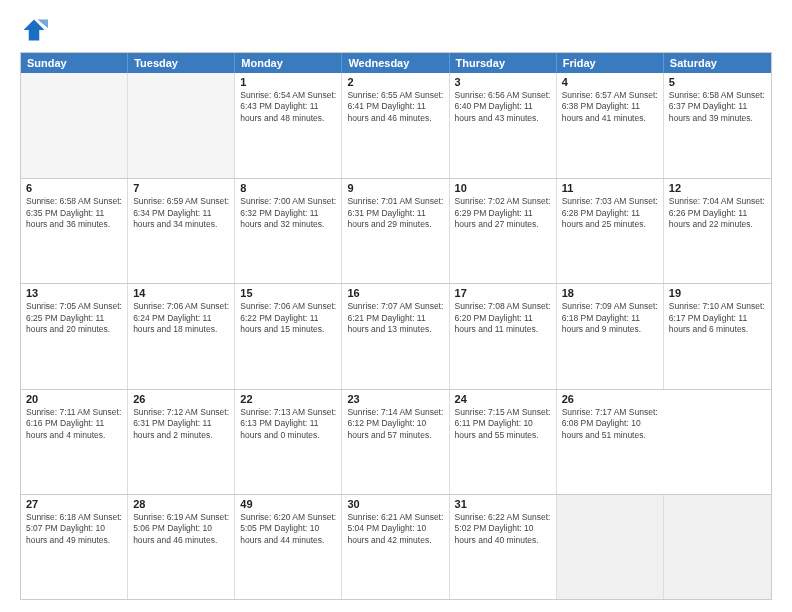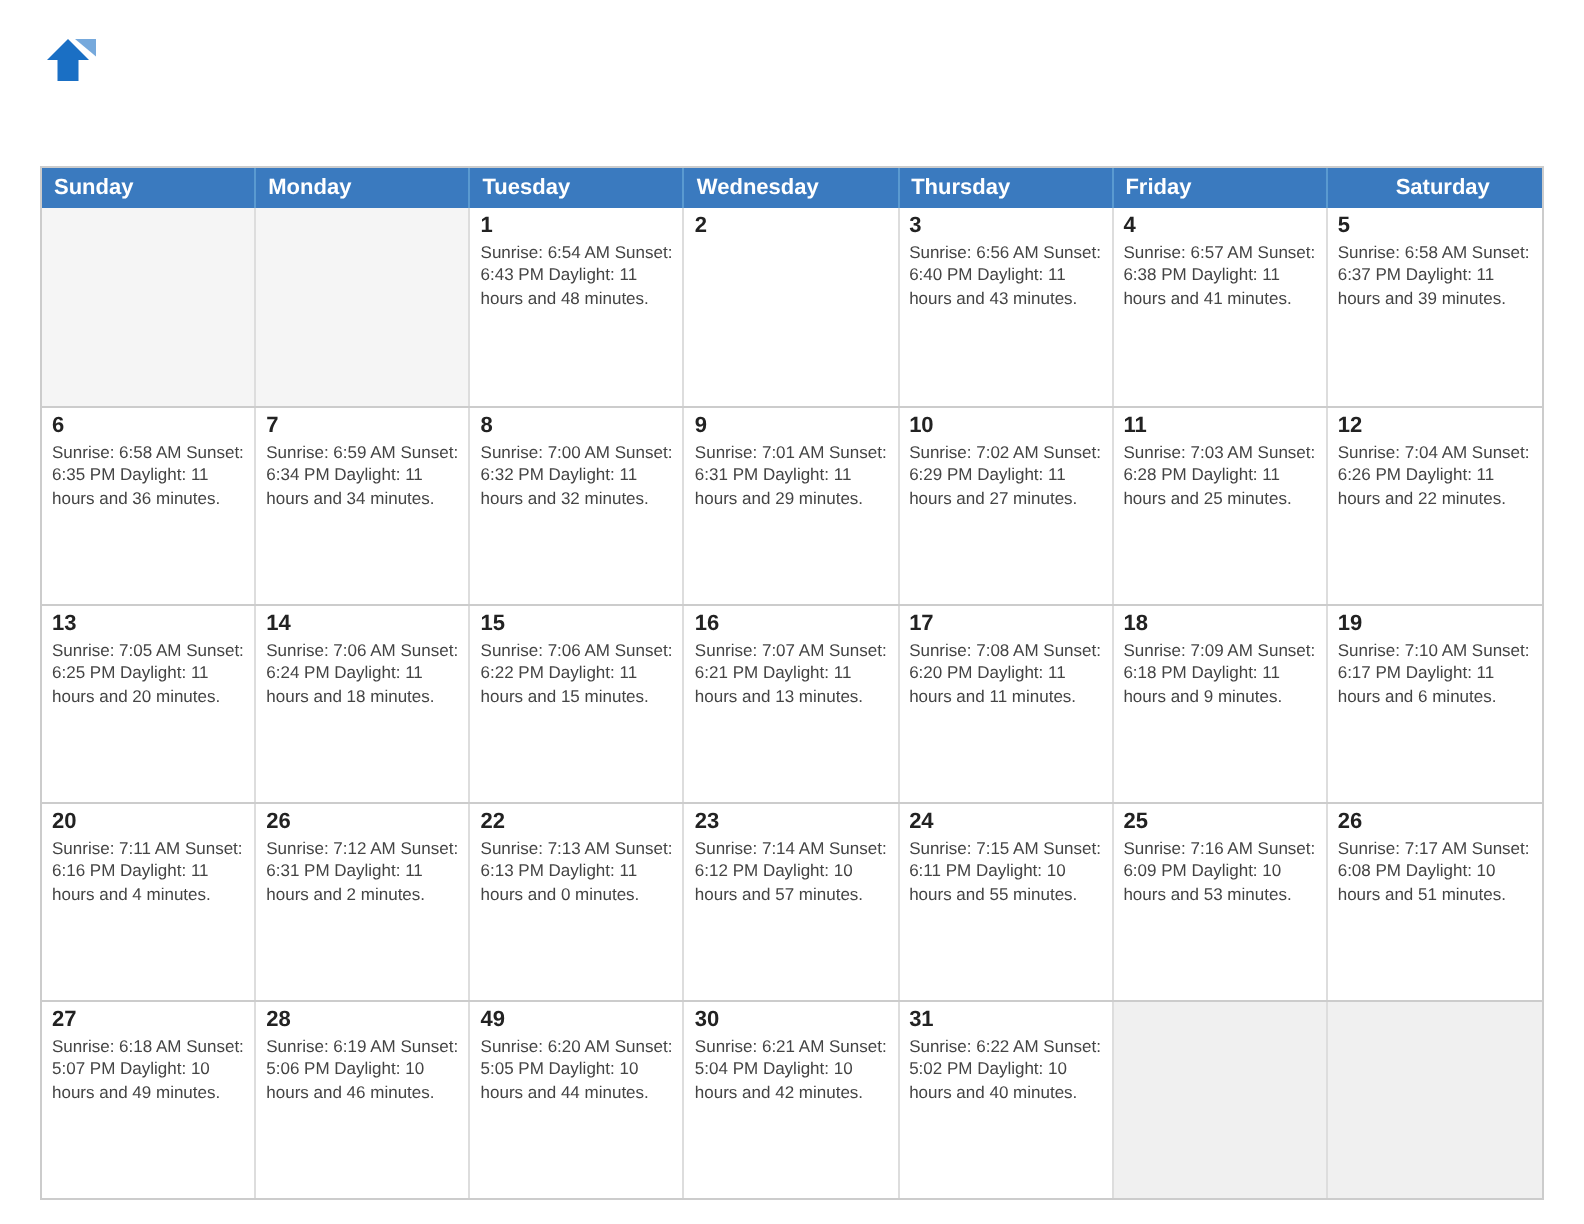--- a/index.html
+++ b/index.html
@@ -9,21 +9,20 @@
       width: 792px;
       height: 612px;
       overflow: hidden;
     }
     .page {
       width: 792px;
       height: 612px;
       padding: 16px 20px 12px 20px;
       display: flex;
       flex-direction: column;
-      gap: 31px;
     }
     .header {
       display: flex;
       justify-content: space-between;
       align-items: flex-start;
       margin-bottom: 8px;
     }
     .logo {
       display: flex;
       align-items: center;
@@ -66,21 +65,21 @@
       grid-template-columns: repeat(7, 1fr);
       background: #3a7abf;
     }
     .cal-header-cell {
       color: #fff;
       font-size: 11px;
       font-weight: bold;
       padding: 4px 6px;
       border-right: 1px solid #5a9ad0;
     }
-    .cal-header-cell:last-child { border-right: none; margin-left: 28px; }
+    .cal-header-cell:last-child { border-right: none; }
     .cal-body {
       flex: 1;
       display: grid;
       grid-template-rows: repeat(5, 1fr);
     }
     .cal-row {
       display: grid;
       grid-template-columns: repeat(7, 1fr);
       border-top: 1px solid #ccc;
     }
@@ -125,39 +124,42 @@
     </div>
     <div class="title-block">
       <div class="calendar-title"></div>
       <div class="calendar-subtitle"></div>
     </div>
   </div>
 
   <div class="calendar">
     <div class="cal-header">
     <div class="cal-header-cell">Sunday</div>
+        <div class="cal-header-cell">Tuesday</div>
         <div class="cal-header-cell">Monday</div>
-        <div class="cal-header-cell">Tuesday</div>
         <div class="cal-header-cell">Wednesday</div>
         <div class="cal-header-cell">Thursday</div>
         <div class="cal-header-cell">Friday</div>
         <div class="cal-header-cell">Saturday</div>
       </div>
     <div class="cal-body">
     <div class="cal-row">
           <div class="cal-cell empty"></div>
           <div class="cal-cell empty"></div>
           <div class="cal-cell">
             <div class="day-num">1</div>
             <div class="day-info">Sunrise: 6:54 AM
 Sunset: 6:43 PM
 Daylight: 11 hours and 48 minutes.</div>
           </div>
           <div class="cal-cell">
             <div class="day-num">2</div>
+            <div class="day-info">Sunrise: 6:55 AM
+Sunset: 6:41 PM
+Daylight: 11 hours and 46 minutes.</div>
           </div>
           <div class="cal-cell">
             <div class="day-num">3</div>
             <div class="day-info">Sunrise: 6:56 AM
 Sunset: 6:40 PM
 Daylight: 11 hours and 43 minutes.</div>
           </div>
           <div class="cal-cell">
             <div class="day-num">4</div>
             <div class="day-info">Sunrise: 6:57 AM
@@ -282,26 +284,20 @@
             <div class="day-num">23</div>
             <div class="day-info">Sunrise: 7:14 AM
 Sunset: 6:12 PM
 Daylight: 10 hours and 57 minutes.</div>
           </div>
           <div class="cal-cell">
             <div class="day-num">24</div>
             <div class="day-info">Sunrise: 7:15 AM
 Sunset: 6:11 PM
 Daylight: 10 hours and 55 minutes.</div>
-          </div>
-          <div class="cal-cell">
-            <div class="day-num">25</div>
-            <div class="day-info">Sunrise: 7:16 AM
-Sunset: 6:09 PM
-Daylight: 10 hours and 53 minutes.</div>
           </div>
           <div class="cal-cell">
             <div class="day-num">26</div>
             <div class="day-info">Sunrise: 7:17 AM
 Sunset: 6:08 PM
 Daylight: 10 hours and 51 minutes.</div>
           </div>
         </div>
         <div class="cal-row">
           <div class="cal-cell">

